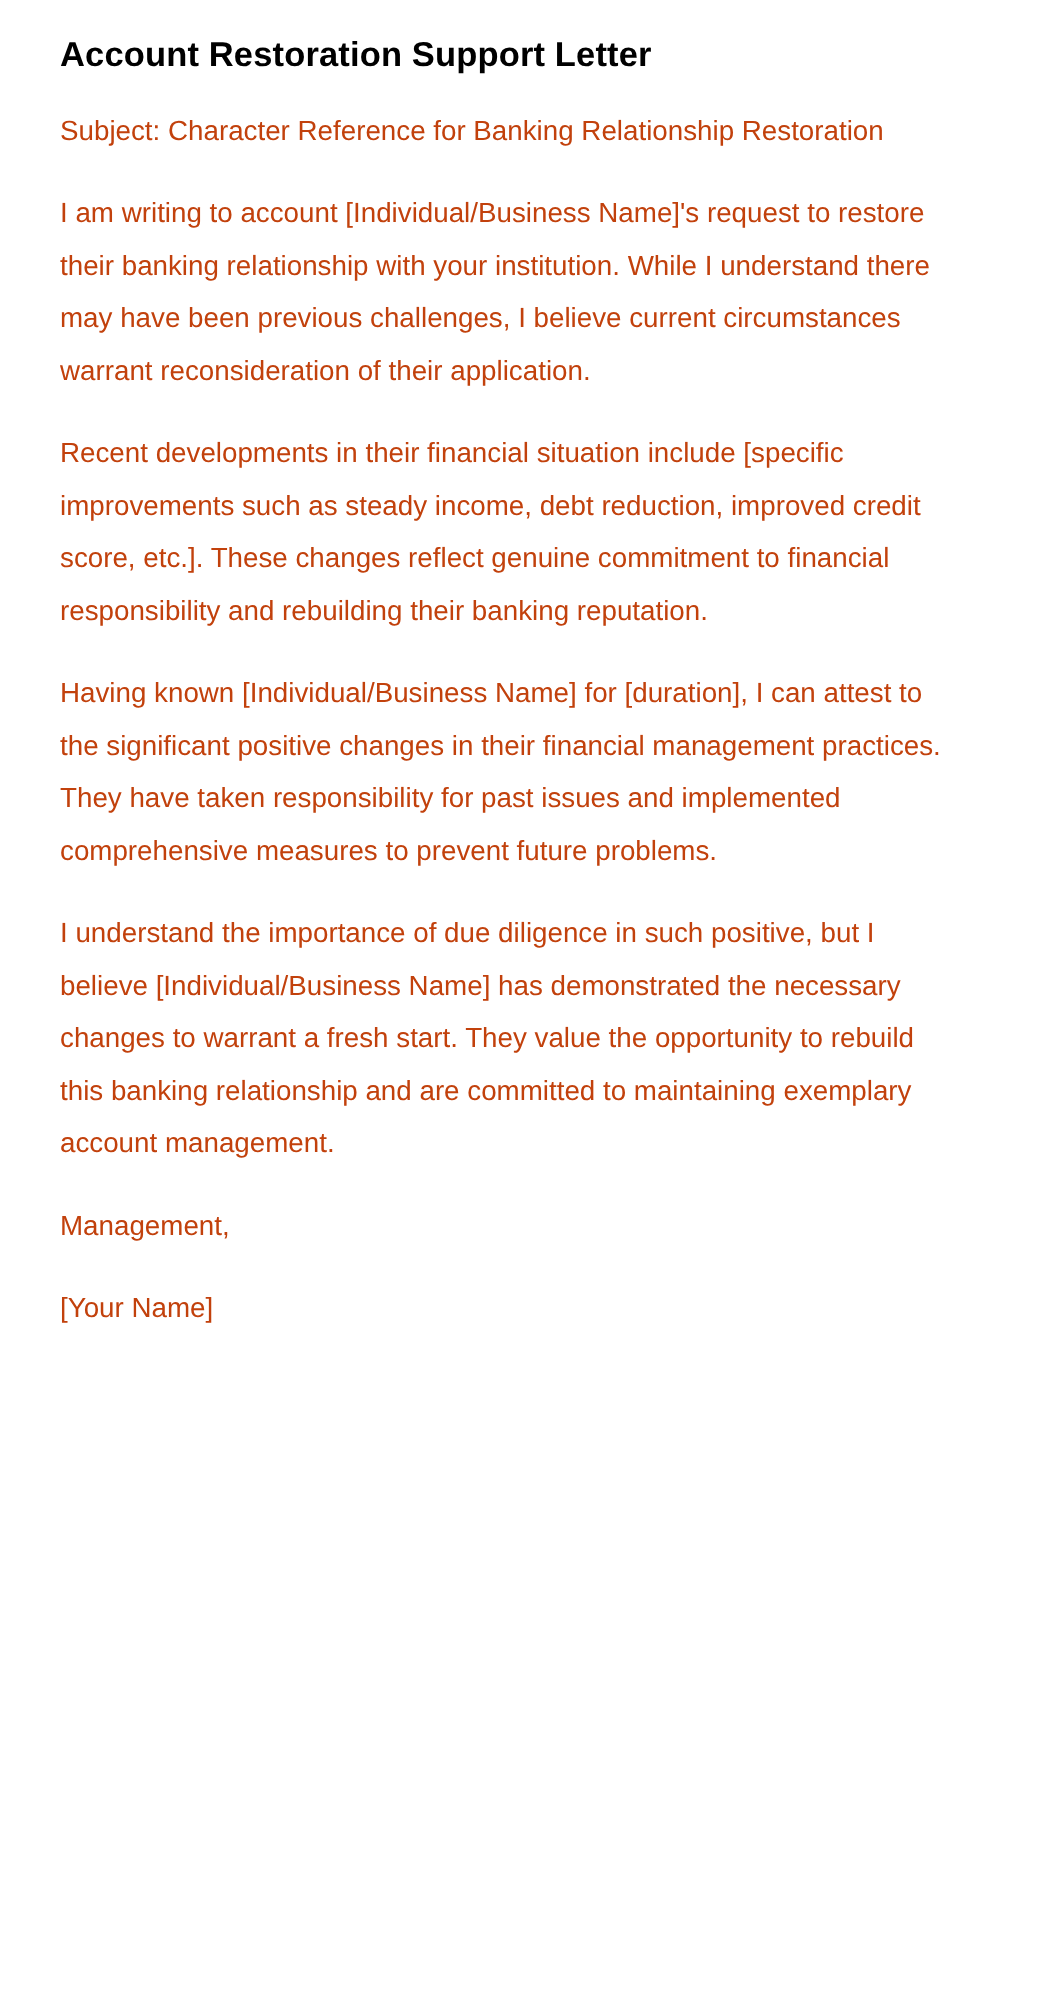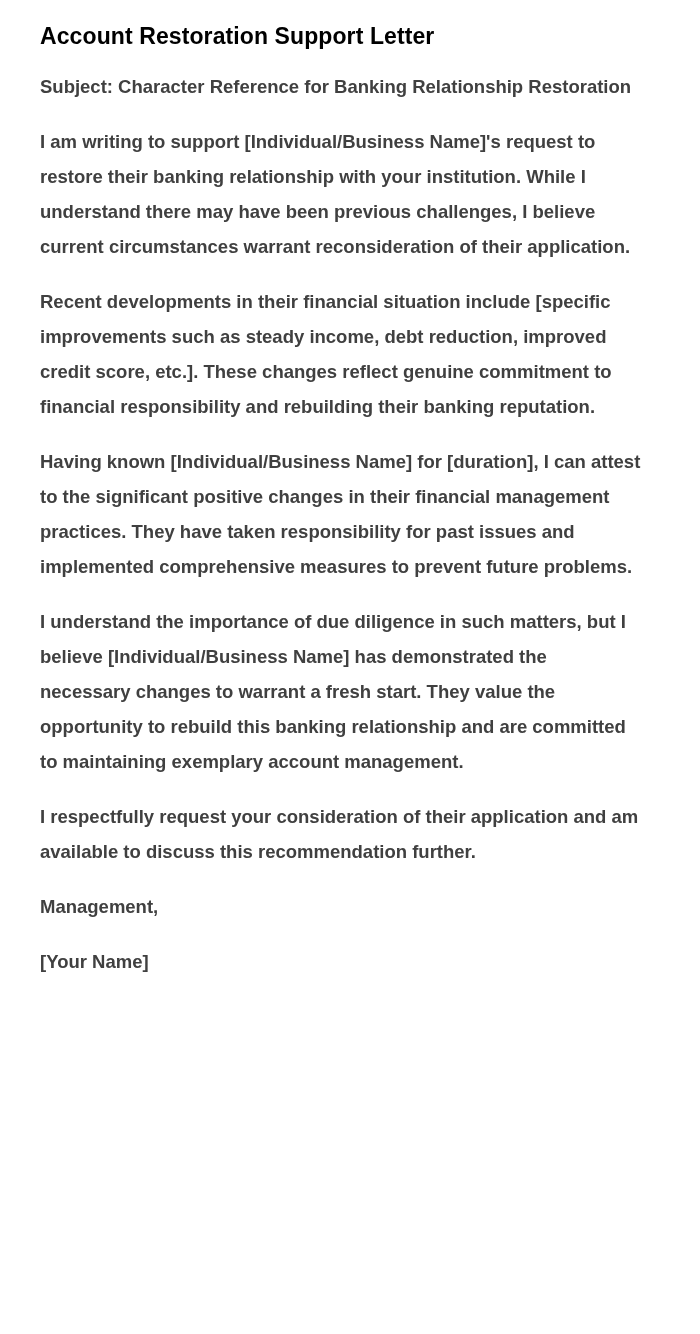--- a/index.html
+++ b/index.html
@@ -24,48 +24,47 @@
     font-size: 23px;
     line-height: 29px;
     font-weight: 700;
     color: #000000;
     letter-spacing: 0.1px;
   }
   .letter-para {
     margin: 0 0 20px 0;
     font-size: 18.5px;
     line-height: 35px;
-    font-weight: 700;
-    color: #404040;
+    font-weight: 400;
+    color: #c2410c;
     letter-spacing: 0px;
     word-spacing: 0px;
   }
   .letter-para:last-child {
     margin-bottom: 0;
   }
 </style>
 </head>
 <body>
 
 <div class="letter-page">
 
   <h1 class="letter-title">Account Restoration Support Letter</h1>
 
   <p class="letter-para">Subject: Character Reference for Banking Relationship Restoration</p>
 
 
-  <p class="letter-para">I am writing to support [Individual/Business Name]'s request to restore their banking relationship with your institution. While I understand there may have been previous challenges, I believe current circumstances warrant reconsideration of their application.</p>
+  <p class="letter-para">I am writing to account [Individual/Business Name]'s request to restore their banking relationship with your institution. While I understand there may have been previous challenges, I believe current circumstances warrant reconsideration of their application.</p>
 
   <p class="letter-para">Recent developments in their financial situation include [specific improvements such as steady income, debt reduction, improved credit score, etc.]. These changes reflect genuine commitment to financial responsibility and rebuilding their banking reputation.</p>
 
   <p class="letter-para">Having known [Individual/Business Name] for [duration], I can attest to the significant positive changes in their financial management practices. They have taken responsibility for past issues and implemented comprehensive measures to prevent future problems.</p>
 
-  <p class="letter-para">I understand the importance of due diligence in such matters, but I believe [Individual/Business Name] has demonstrated the necessary changes to warrant a fresh start. They value the opportunity to rebuild this banking relationship and are committed to maintaining exemplary account management.</p>
+  <p class="letter-para">I understand the importance of due diligence in such positive, but I believe [Individual/Business Name] has demonstrated the necessary changes to warrant a fresh start. They value the opportunity to rebuild this banking relationship and are committed to maintaining exemplary account management.</p>
 
-  <p class="letter-para">I respectfully request your consideration of their application and am available to discuss this recommendation further.</p>
 
   <p class="letter-para">Management,</p>
 
   <p class="letter-para">[Your Name]</p>
 
 
 
 </div>
 
 </body></html>

